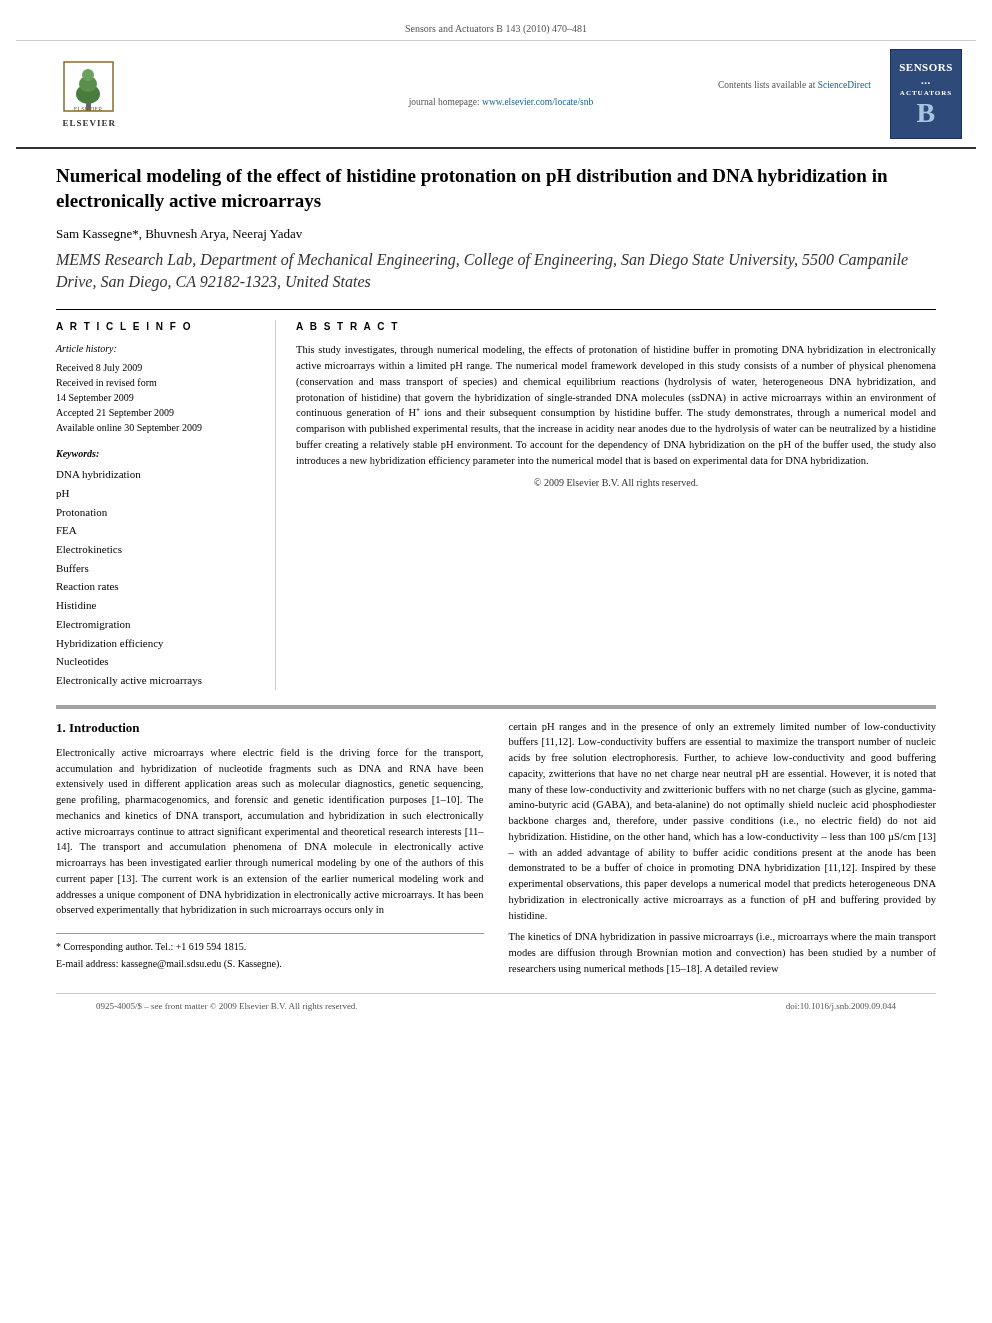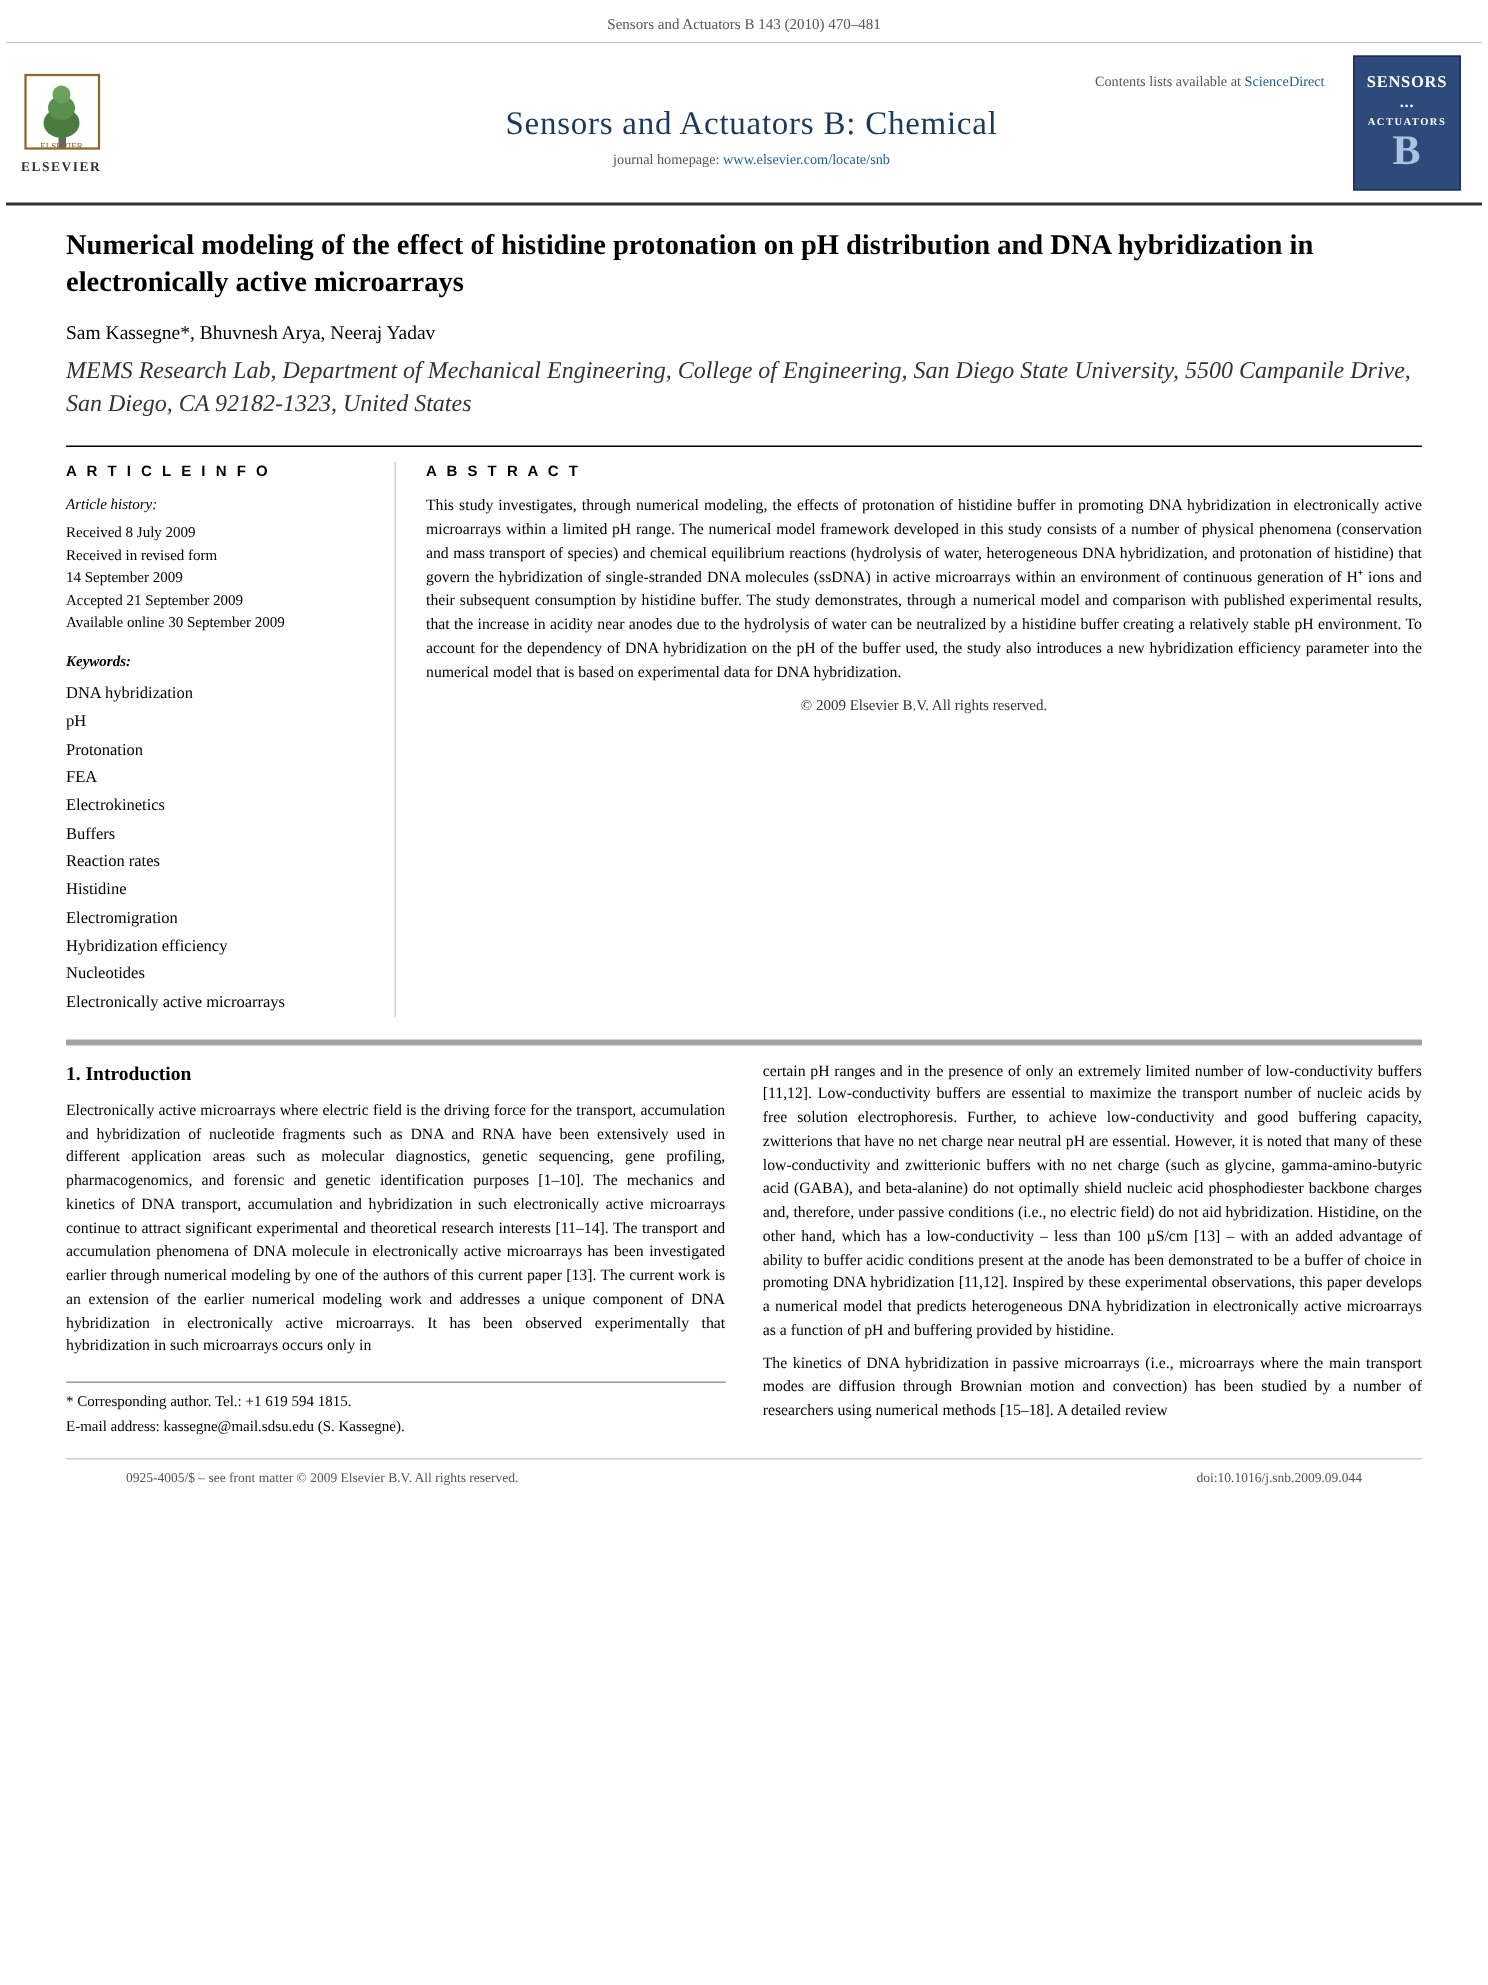--- a/index.html
+++ b/index.html
@@ -8,21 +8,21 @@
       background: #fff;
       color: #000;
       width: 992px;
       min-height: 1323px;
       font-size: 13px;
       line-height: 1.4;
     }
 
     .page-wrapper {
       width: 992px;
-      padding: 4px;
+      padding: 16px;
     }
 
     
     .top-bar {
       text-align: center;
       font-size: 10px;
       color: #555;
       padding: 6px 0 4px;
       border-bottom: 1px solid #ccc;
     }
@@ -33,21 +33,21 @@
       border-bottom: 2px solid #333;
       padding: 8px 10px;
       position: relative;
       background: #fff;
     }
 
     .elsevier-logo {
       width: 90px;
       display: flex;
       flex-direction: column;
-      align-items: flex-start;
+      align-items: flex-end;
       justify-content: center;
       margin-right: 15px;
     }
 
     .elsevier-tree {
       width: 55px;
       height: 55px;
     }
 
     .elsevier-text {
@@ -333,21 +333,20 @@
         <text x="27" y="52" text-anchor="middle" font-size="6" fill="#8a6a2a" font-family="serif">ELSEVIER</text>
       </svg>
       <div class="elsevier-text">ELSEVIER</div>
     </div>
 
     <div class="journal-title-area">
       <div class="sciencedirect-line">
         <span>Contents lists available at</span>
         <span class="sciencedirect-link">ScienceDirect</span>
       </div>
-      <div class="journal-main-title">Sensors and Actuators B: Chemical</div>
       <div class="journal-homepage">
         <span>journal homepage:</span>
         <span class="journal-homepage-link">www.elsevier.com/locate/snb</span>
       </div>
     </div>
 
     <div class="journal-logo-box">
       <div class="sensors-badge">
         <div class="badge-title">SENSORS<br>...</div>
         <div class="badge-sub">ACTUATORS</div>

